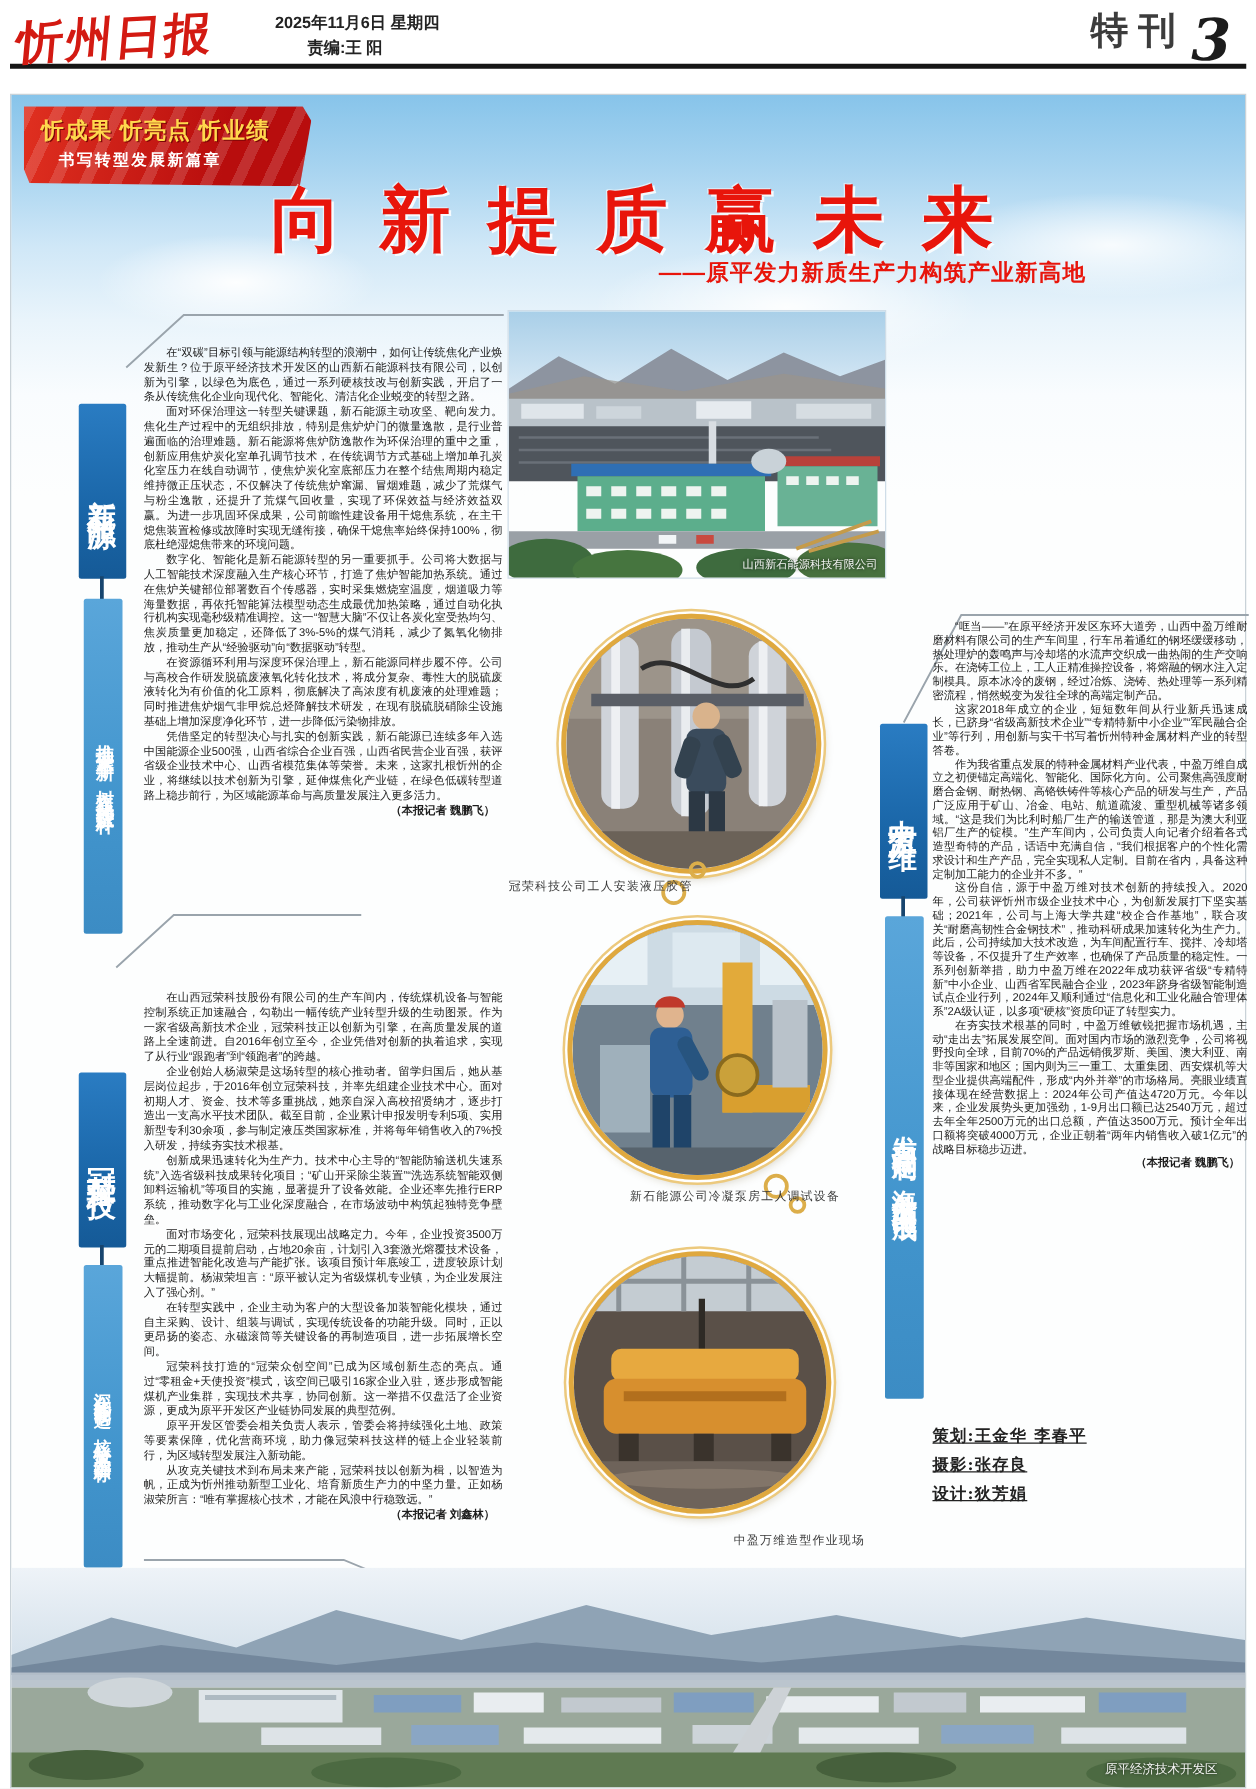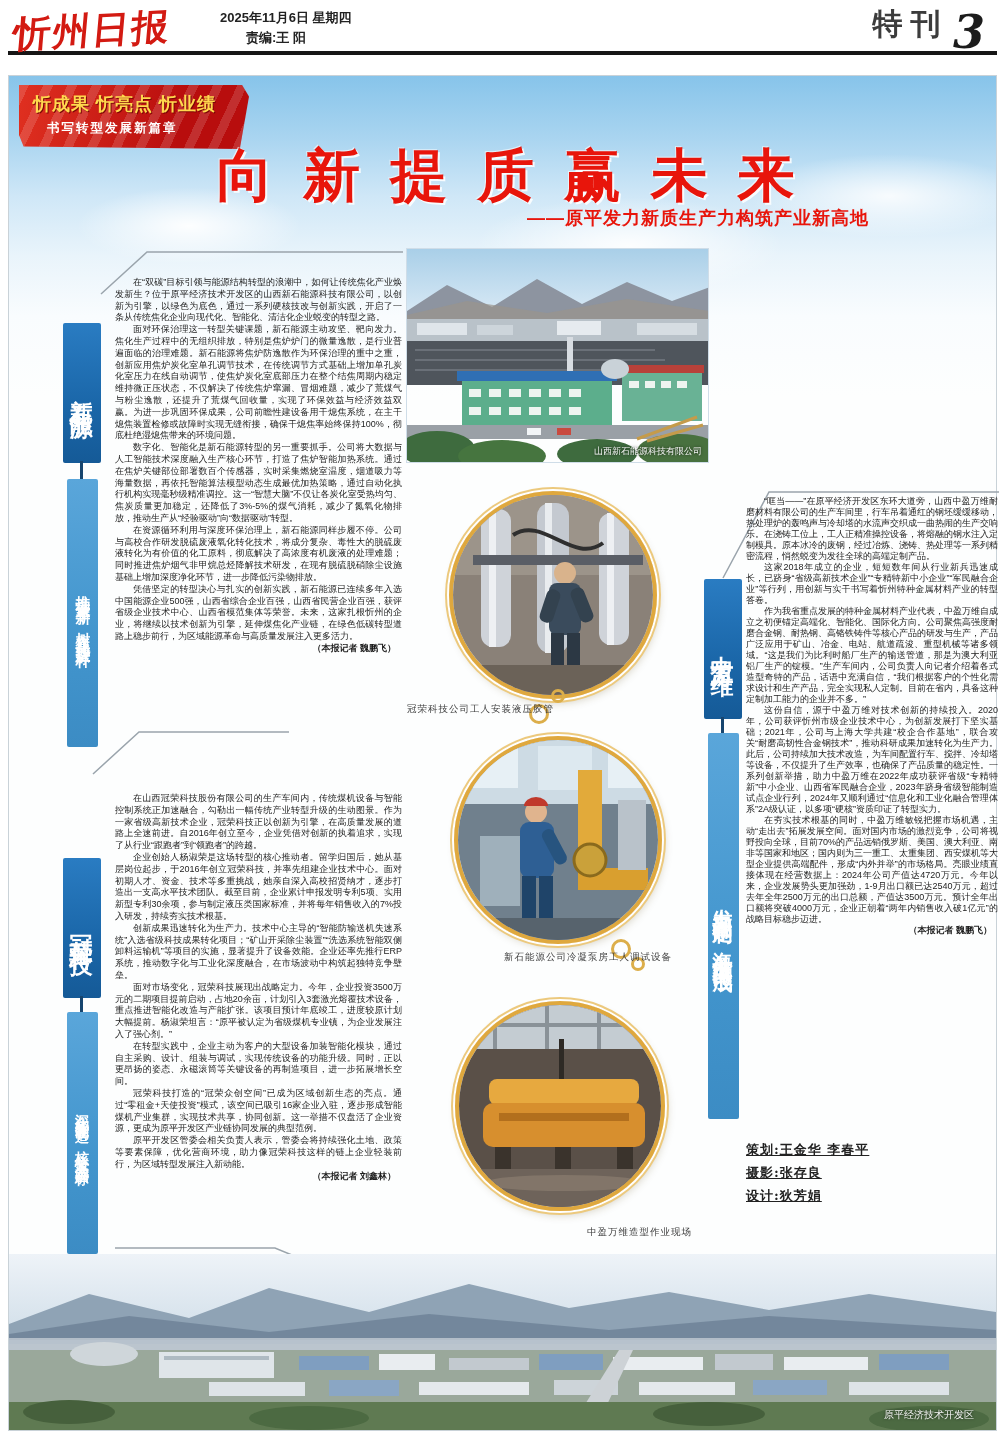--- a/index.html
+++ b/index.html
@@ -174,20 +174,21 @@
     </div>
 
     <div class="article art2">
       <p>在山西冠荣科技股份有限公司的生产车间内，传统煤机设备与智能控制系统正加速融合，勾勒出一幅传统产业转型升级的生动图景。作为一家省级高新技术企业，冠荣科技正以创新为引擎，在高质量发展的道路上全速前进。自2016年创立至今，企业凭借对创新的执着追求，实现了从行业“跟跑者”到“领跑者”的跨越。</p>
       <p>企业创始人杨淑荣是这场转型的核心推动者。留学归国后，她从基层岗位起步，于2016年创立冠荣科技，并率先组建企业技术中心。面对初期人才、资金、技术等多重挑战，她亲自深入高校招贤纳才，逐步打造出一支高水平技术团队。截至目前，企业累计申报发明专利5项、实用新型专利30余项，参与制定液压类国家标准，并将每年销售收入的7%投入研发，持续夯实技术根基。</p>
       <p>创新成果迅速转化为生产力。技术中心主导的“智能防输送机失速系统”入选省级科技成果转化项目；“矿山开采除尘装置”“洗选系统智能双侧卸料运输机”等项目的实施，显著提升了设备效能。企业还率先推行ERP系统，推动数字化与工业化深度融合，在市场波动中构筑起独特竞争壁垒。</p>
       <p>面对市场变化，冠荣科技展现出战略定力。今年，企业投资3500万元的二期项目提前启动，占地20余亩，计划引入3套激光熔覆技术设备，重点推进智能化改造与产能扩张。该项目预计年底竣工，进度较原计划大幅提前。杨淑荣坦言：“原平被认定为省级煤机专业镇，为企业发展注入了强心剂。”</p>
       <p>在转型实践中，企业主动为客户的大型设备加装智能化模块，通过自主采购、设计、组装与调试，实现传统设备的功能升级。同时，正以更昂扬的姿态、永磁滚筒等关键设备的再制造项目，进一步拓展增长空间。</p>
       <p>冠荣科技打造的“冠荣众创空间”已成为区域创新生态的亮点。通过“零租金+天使投资”模式，该空间已吸引16家企业入驻，逐步形成智能煤机产业集群，实现技术共享，协同创新。这一举措不仅盘活了企业资源，更成为原平开发区产业链协同发展的典型范例。</p>
       <p>原平开发区管委会相关负责人表示，管委会将持续强化土地、政策等要素保障，优化营商环境，助力像冠荣科技这样的链上企业轻装前行，为区域转型发展注入新动能。</p>
+      <p>从攻克关键技术到布局未来产能，冠荣科技以创新为楫，以智造为帆，正成为忻州推动新型工业化、培育新质生产力的中坚力量。正如杨淑荣所言：“唯有掌握核心技术，才能在风浪中行稳致远。”</p>
       <p class="byline">（本报记者 刘鑫林）</p>
     </div>
 
     <div class="article art3">
       <p>“哐当——”在原平经济开发区东环大道旁，山西中盈万维耐磨材料有限公司的生产车间里，行车吊着通红的钢坯缓缓移动，热处理炉的轰鸣声与冷却塔的水流声交织成一曲热闹的生产交响乐。在浇铸工位上，工人正精准操控设备，将熔融的钢水注入定制模具。原本冰冷的废钢，经过冶炼、浇铸、热处理等一系列精密流程，悄然蜕变为发往全球的高端定制产品。</p>
       <p>这家2018年成立的企业，短短数年间从行业新兵迅速成长，已跻身“省级高新技术企业”“专精特新中小企业”“军民融合企业”等行列，用创新与实干书写着忻州特种金属材料产业的转型答卷。</p>
       <p>作为我省重点发展的特种金属材料产业代表，中盈万维自成立之初便锚定高端化、智能化、国际化方向。公司聚焦高强度耐磨合金钢、耐热钢、高铬铁铸件等核心产品的研发与生产，产品广泛应用于矿山、冶金、电站、航道疏浚、重型机械等诸多领域。“这是我们为比利时船厂生产的输送管道，那是为澳大利亚铝厂生产的锭模。”生产车间内，公司负责人向记者介绍着各式造型奇特的产品，话语中充满自信，“我们根据客户的个性化需求设计和生产产品，完全实现私人定制。目前在省内，具备这种定制加工能力的企业并不多。”</p>
       <p>这份自信，源于中盈万维对技术创新的持续投入。2020年，公司获评忻州市级企业技术中心，为创新发展打下坚实基础；2021年，公司与上海大学共建“校企合作基地”，联合攻关“耐磨高韧性合金钢技术”，推动科研成果加速转化为生产力。此后，公司持续加大技术改造，为车间配置行车、搅拌、冷却塔等设备，不仅提升了生产效率，也确保了产品质量的稳定性。一系列创新举措，助力中盈万维在2022年成功获评省级“专精特新”中小企业、山西省军民融合企业，2023年跻身省级智能制造试点企业行列，2024年又顺利通过“信息化和工业化融合管理体系”2A级认证，以多项“硬核”资质印证了转型实力。</p>
       <p>在夯实技术根基的同时，中盈万维敏锐把握市场机遇，主动“走出去”拓展发展空间。面对国内市场的激烈竞争，公司将视野投向全球，目前70%的产品远销俄罗斯、美国、澳大利亚、南非等国家和地区；国内则为三一重工、太重集团、西安煤机等大型企业提供高端配件，形成“内外并举”的市场格局。亮眼业绩直接体现在经营数据上：2024年公司产值达4720万元。今年以来，企业发展势头更加强劲，1-9月出口额已达2540万元，超过去年全年2500万元的出口总额，产值达3500万元。预计全年出口额将突破4000万元，企业正朝着“两年内销售收入破1亿元”的战略目标稳步迈进。</p>
       <p class="byline">（本报记者 魏鹏飞）</p>

